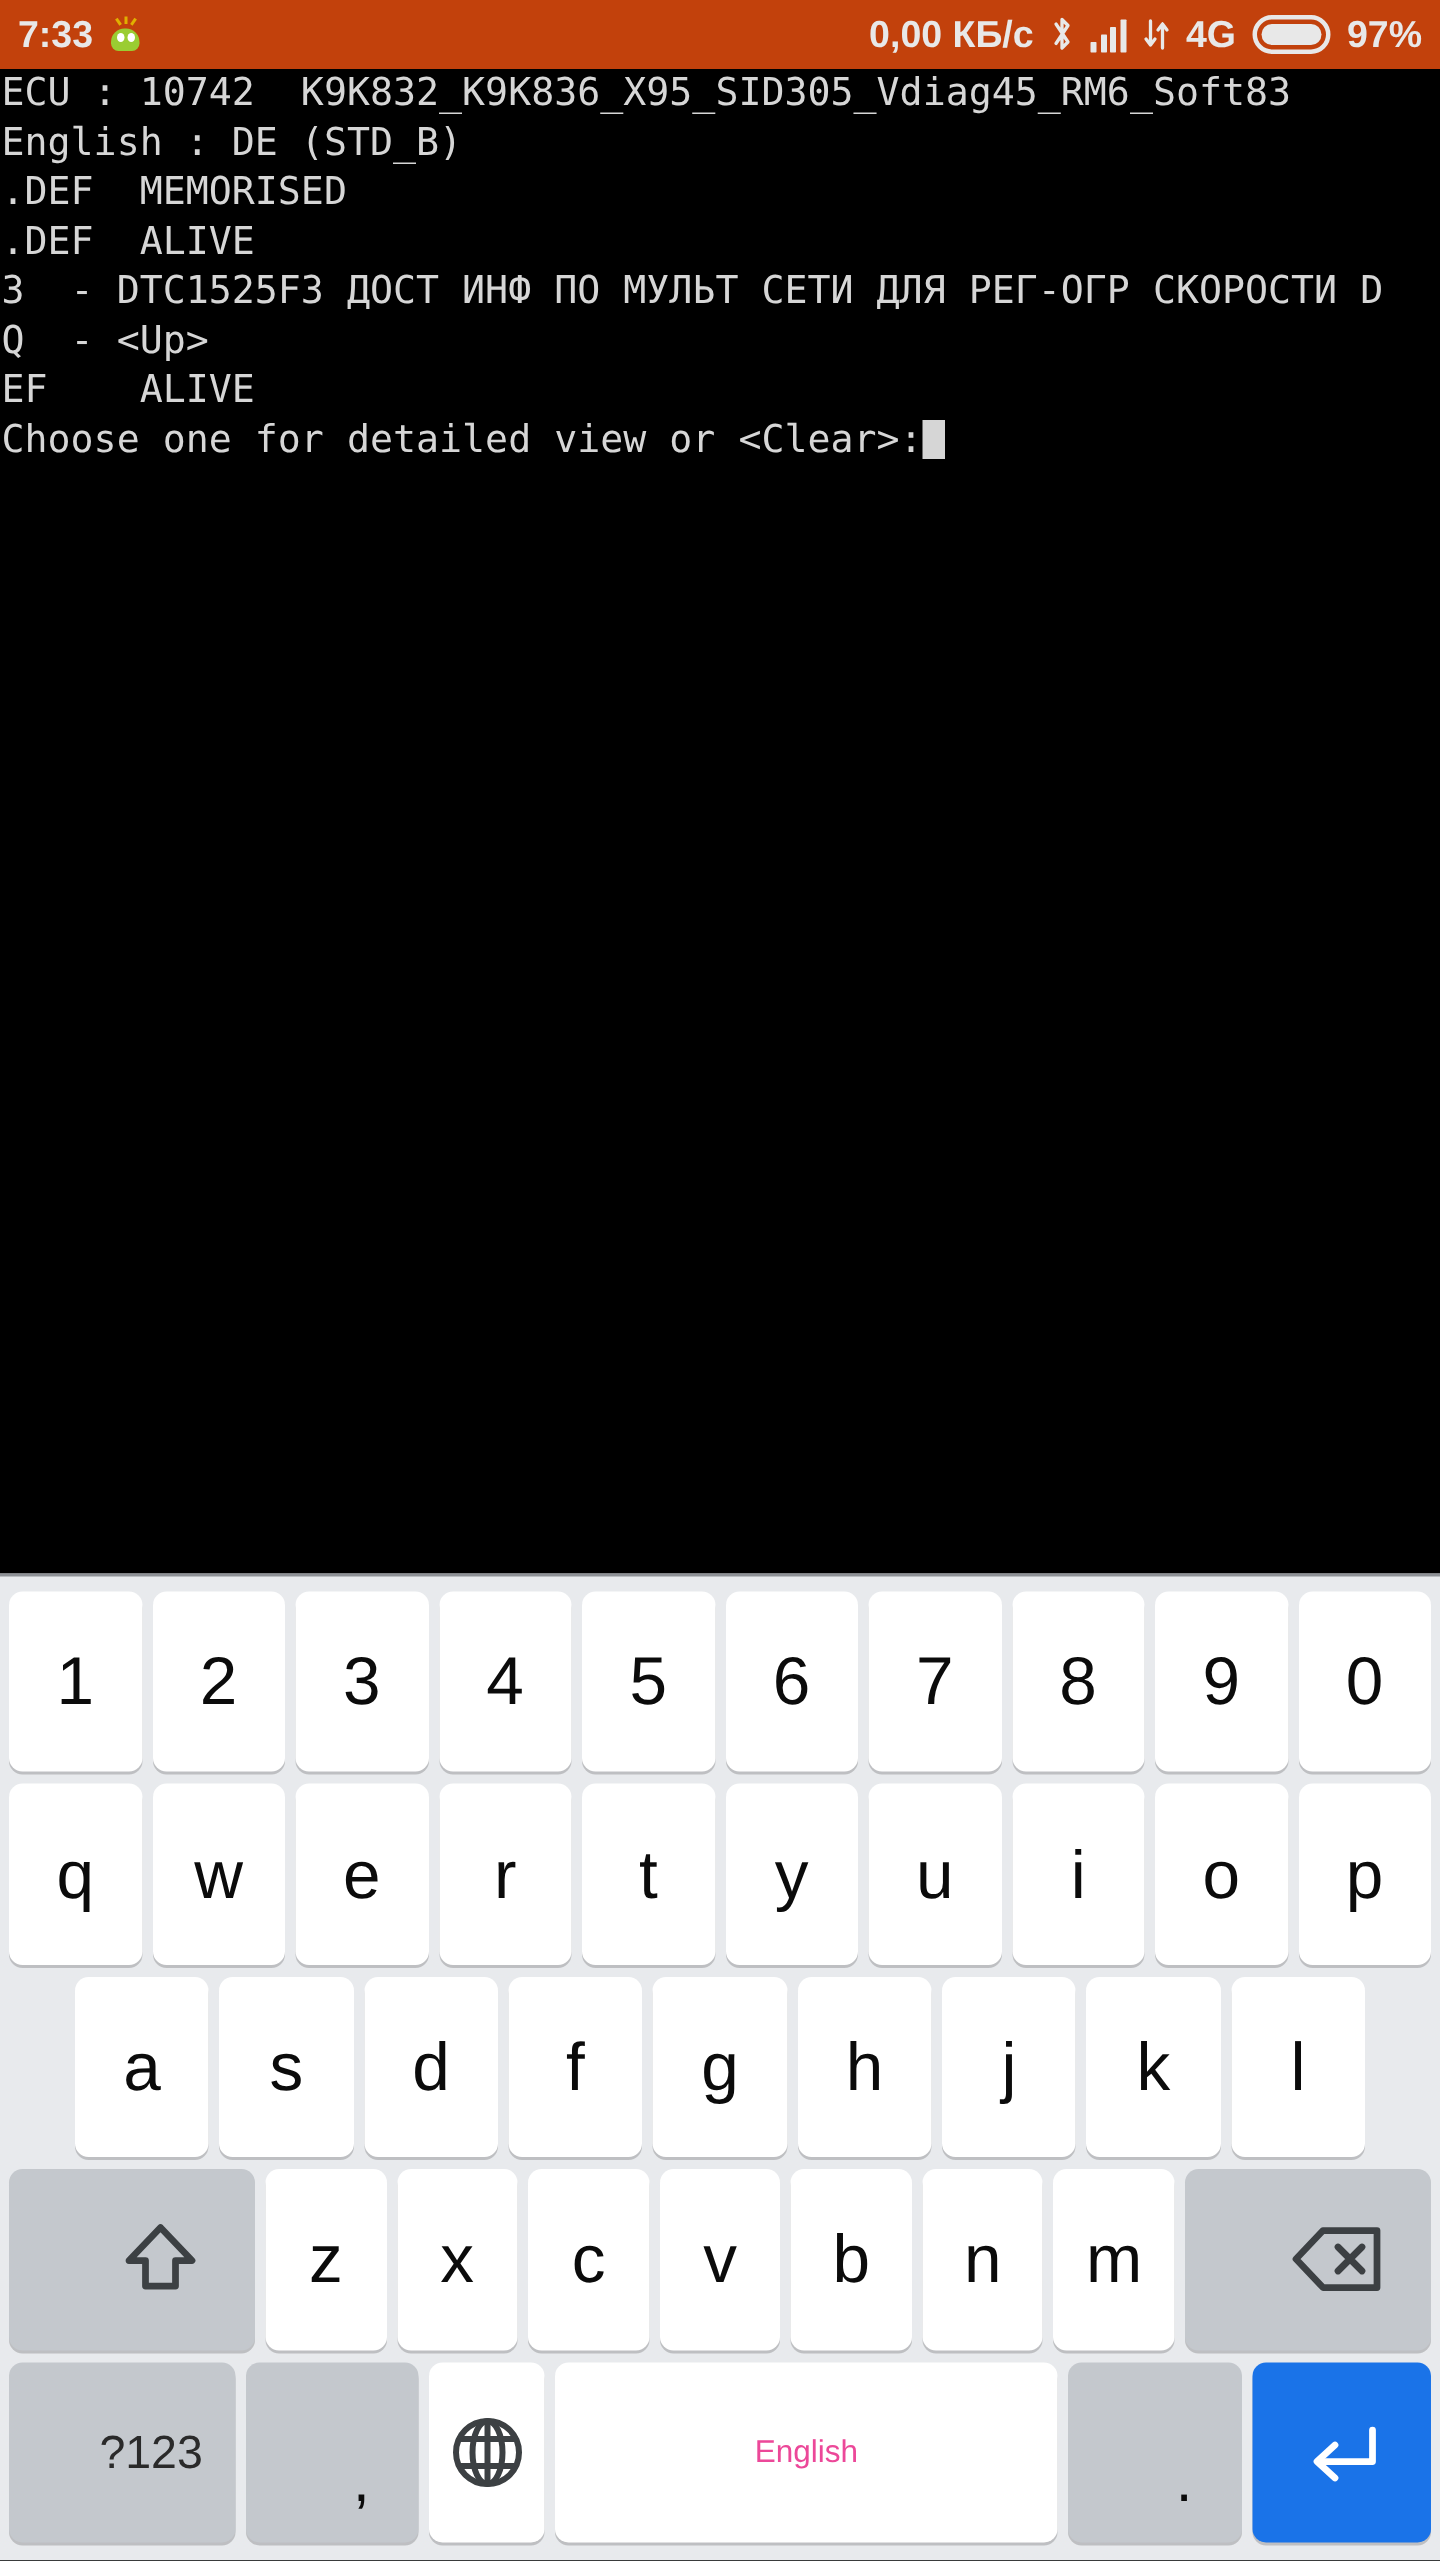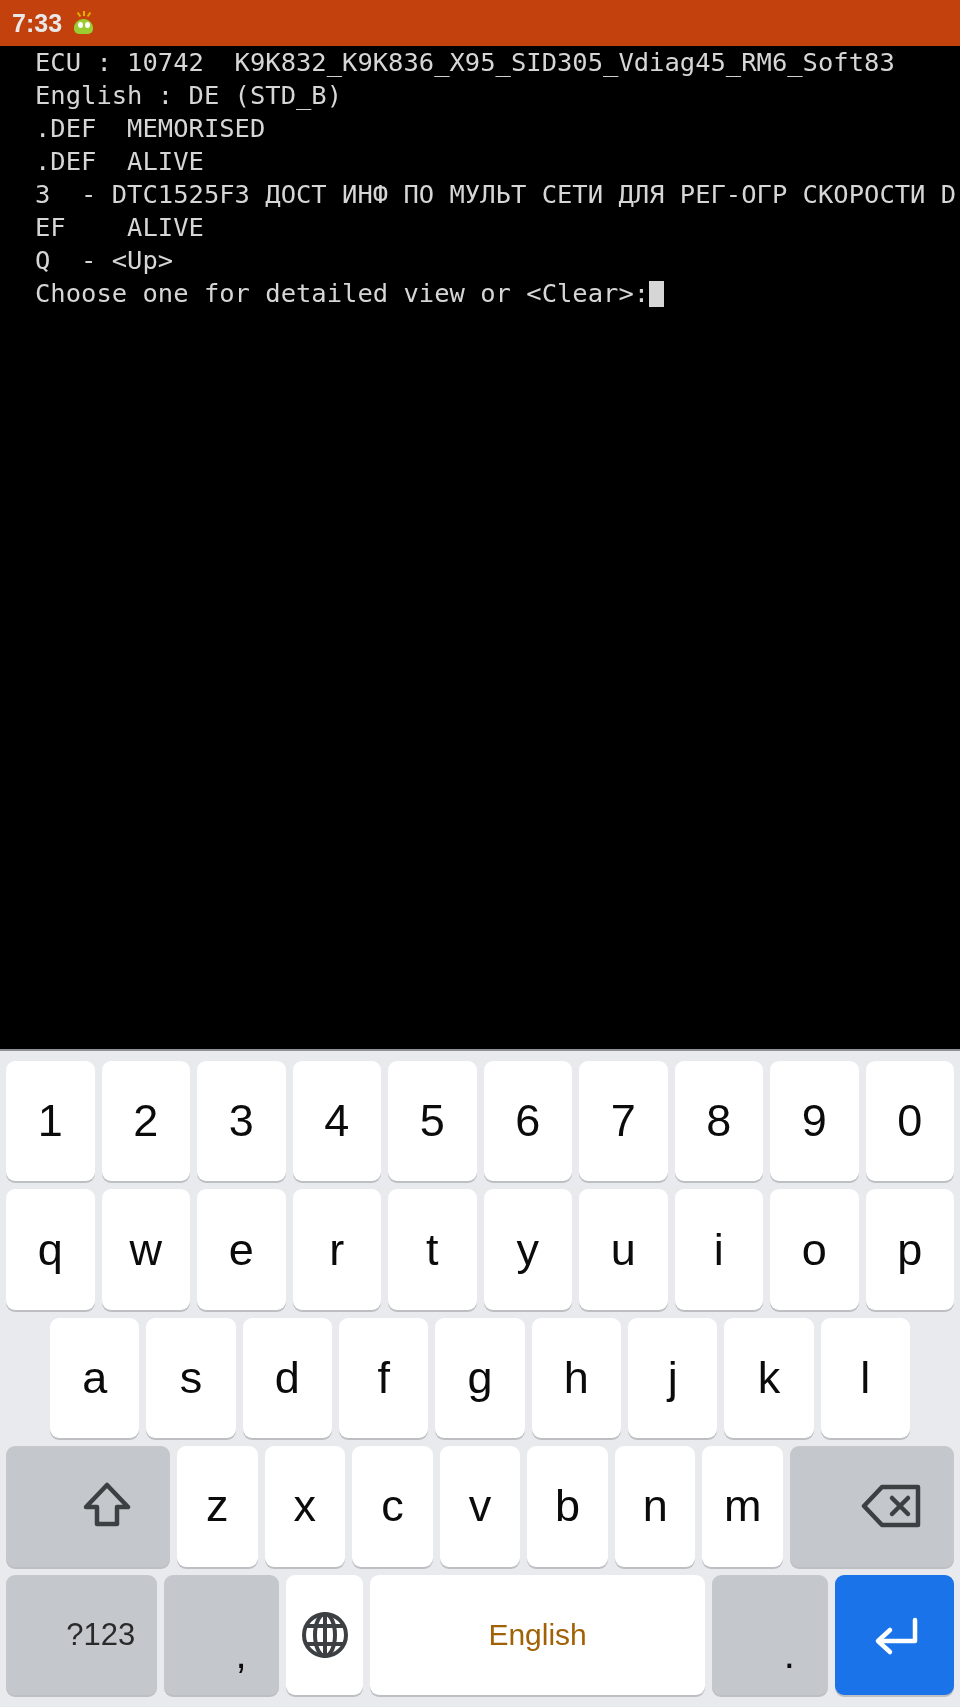--- a/index.html
+++ b/index.html
@@ -60,21 +60,20 @@
   }
   .term-line{
     color:#d6d6d6;
     font-family:"DejaVu Sans Mono","Liberation Mono",monospace;
     font-size:25.5px;
     line-height:33px;
     white-space:pre;
     height:33px;
     padding-left:1px;
     letter-spacing:0px;
-    margin-left:34px;
   }
   .cursor{
     display:inline-block;
     width:15px; height:26px;
     background:#d6d6d6;
     vertical-align:-5px;
   }
 
   
   .keyboard{
@@ -101,21 +100,21 @@
     user-select:none;
   }
   .key.fn{ background:#c4c8cd;padding-left:39px; }
   .key.accent{ background:#1a73e8; }
   .key.shift{ flex:1.55; }
   .key.backspace{ flex:1.55; }
   .key.sym{ flex:1.45; font-size:31px; color:#2a2a2a;}
   .key.comma{ flex:1.0; font-size:40px; align-items:flex-end; padding-bottom:18px;}
   .key.period{ flex:1.0; font-size:40px; align-items:flex-end; padding-bottom:18px;}
   .key.globe{ flex:1.0; }
-  .key.space{ flex:4.35; font-size:30px; color:#a16207;}
+  .key.space{ flex:4.35; font-size:21px; color:#ec4899;}
   .key.enter{ flex:1.55; }
   .row-asdf{ padding-left:48px; padding-right:48px; }
   svg.gl{ display:block; }
 </style>
 </head>
 <body>
 
 <div id="screen">
 
   <div class="statusbar">
@@ -125,30 +124,55 @@
         <span class="spark">
             <i></i>
             <i></i>
             <i></i>
           </span>
         <span class="body"></span>
         <span class="eye l"></span>
           <span class="eye r"></span>
       </span>
     </div>
+    <div class="sb-right">
+      <span class="sb-speed">0,00 КБ/c</span>
+      <span class="icon-bt">
+        <svg width="16" height="26" viewBox="0 0 16 26">
+            <path d="M4 6 L12 18 L8 22 L8 3 L12 7 L4 19" fill="none" stroke="#e8e8e8" stroke-width="2.2" stroke-linejoin="round" stroke-linecap="round"></path>
+          </svg>
+      </span>
+      <span class="sig">
+          <i></i>
+          <i></i>
+          <i></i>
+          <i></i>
+        </span>
+      <span class="arrows">
+        <svg width="18" height="24" viewBox="0 0 18 24">
+          <path d="M5 3 L5 19 M5 19 L2 15 M5 19 L8 15" stroke="#e8e8e8" stroke-width="2.2" fill="none" stroke-linecap="round"></path>
+          <path d="M13 21 L13 5 M13 5 L10 9 M13 5 L16 9" stroke="#e8e8e8" stroke-width="2.2" fill="none" stroke-linecap="round"></path>
+        </svg>
+      </span>
+      <span class="net">4G</span>
+      <span class="batt">
+          <span class="fill"></span>
+        </span>
+      <span class="pct">97%</span>
+    </div>
   </div>
 
   <div class="terminal">
     <div class="term-line">ECU : 10742  K9K832_K9K836_X95_SID305_Vdiag45_RM6_Soft83</div>
     <div class="term-line">English : DE (STD_B)</div>
     <div class="term-line">.DEF  MEMORISED</div>
     <div class="term-line">.DEF  ALIVE</div>
     <div class="term-line">3  - DTC1525F3 ДОСТ ИНФ ПО МУЛЬТ СЕТИ ДЛЯ РЕГ-ОГР СКОРОСТИ D</div>
+    <div class="term-line">Q  - &lt;Up&gt;</div>
     <div class="term-line">EF    ALIVE</div>
-    <div class="term-line">Q  - &lt;Up&gt;</div>
     <div class="term-line"><span>Choose one for detailed view or &lt;Clear&gt;:</span><span class="cursor"></span></div>
   </div>
 
   <div class="keyboard">
 
     <div class="krow">
       <div class="key">1</div>
       <div class="key">2</div>
       <div class="key">3</div>
       <div class="key">4</div>

